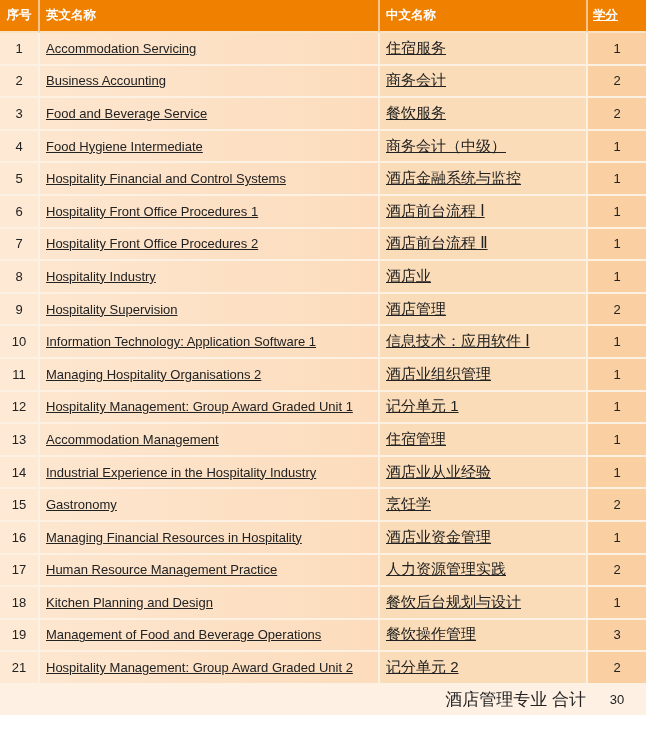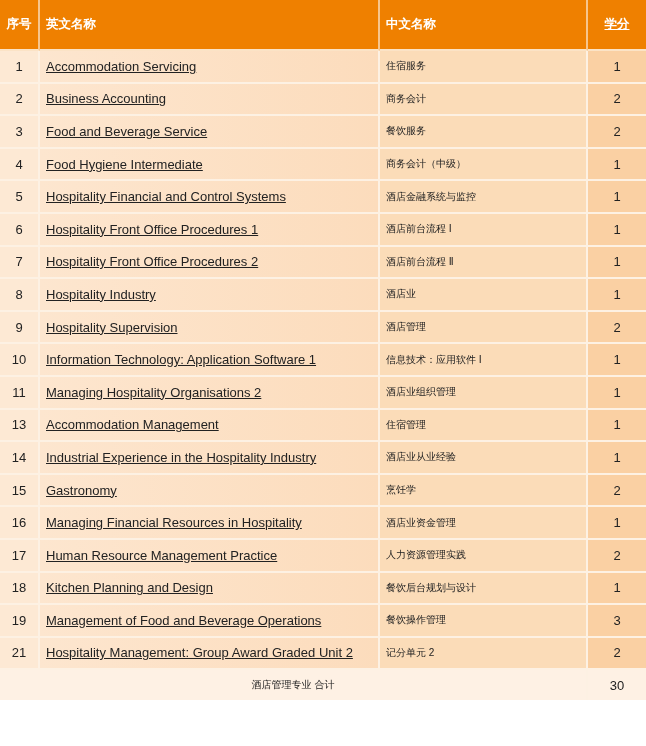--- a/index.html
+++ b/index.html
@@ -1,28 +1,28 @@
 <!DOCTYPE html>
 <html><head>
 <meta charset="utf-8">
 <style>
   html, body { margin:0; padding:0; background:#ffffff; }
   body { width:646px; height:746px; overflow:hidden; font-family:"Liberation Sans","DejaVu Sans",sans-serif; }
   table { border-collapse:separate; border-spacing:0; width:646px; table-layout:fixed; }
   col.c1 { width:40px; } col.c2 { width:340px; } col.c3 { width:208px; } col.c4 { width:58px; }
   th { background:#ef8000; color:#ffffff; font-weight:bold; font-size:12.5px; height:33px; text-align:left; padding:0 0 0 6px; border-right:2px solid #f7c58d; border-bottom:2px solid #fbe3c6; box-sizing:border-box; }
   th.num { text-align:center; padding:0; }
-  th.credit { text-align:center; padding:16px; border-right:none;text-decoration:underline; }
+  th.credit { text-align:left; padding:5px; border-right:none;text-decoration:underline; }
   td { height:32.6px; font-size:13px; color:#222; padding:0 0 0 6px; box-sizing:border-box; border-bottom:2px solid #fdf1e3; border-right:2px solid #fdf1e3; white-space:nowrap; }
   td.num { text-align:center; padding:0; background:#fde9d4; }
   td.en { background:linear-gradient(to right,#fde6cf,#fcdcbc);text-decoration:underline; }
-  td.cn { background:#fbdcb8; font-size:10px; }
+  td.cn { background:#fbdcb8; font-size:15px;text-decoration:underline; }
   td.credit { text-align:center; padding:0; background:#fad0a3; border-right:none; }
   tr.total td { background:#fef1e4; height:30px; border-bottom:none; }
-  tr.total td.label { text-align:center; padding:0; font-size:10px; }
+  tr.total td.label { text-align:right; padding:0; font-size:17px; }
   tr.total td.credit { background:#fef1e4; }
 </style>
 </head>
 <body>
 
 <table>
   <colgroup>
       <col class="c1">
       <col class="c2">
       <col class="c3">
@@ -97,20 +97,26 @@
         <td class="cn">信息技术：应用软件 Ⅰ</td>
         <td class="credit">1</td>
       </tr>
     <tr>
         <td class="num">11</td>
         <td class="en">Managing Hospitality Organisations 2</td>
         <td class="cn">酒店业组织管理</td>
         <td class="credit">1</td>
       </tr>
     <tr>
+        <td class="num">12</td>
+        <td class="en">Hospitality Management: Group Award Graded Unit 1</td>
+        <td class="cn">记分单元 1</td>
+        <td class="credit">1</td>
+      </tr>
+    <tr>
         <td class="num">13</td>
         <td class="en">Accommodation Management</td>
         <td class="cn">住宿管理</td>
         <td class="credit">1</td>
       </tr>
     <tr>
         <td class="num">14</td>
         <td class="en">Industrial Experience in the Hospitality Industry</td>
         <td class="cn">酒店业从业经验</td>
         <td class="credit">1</td>

